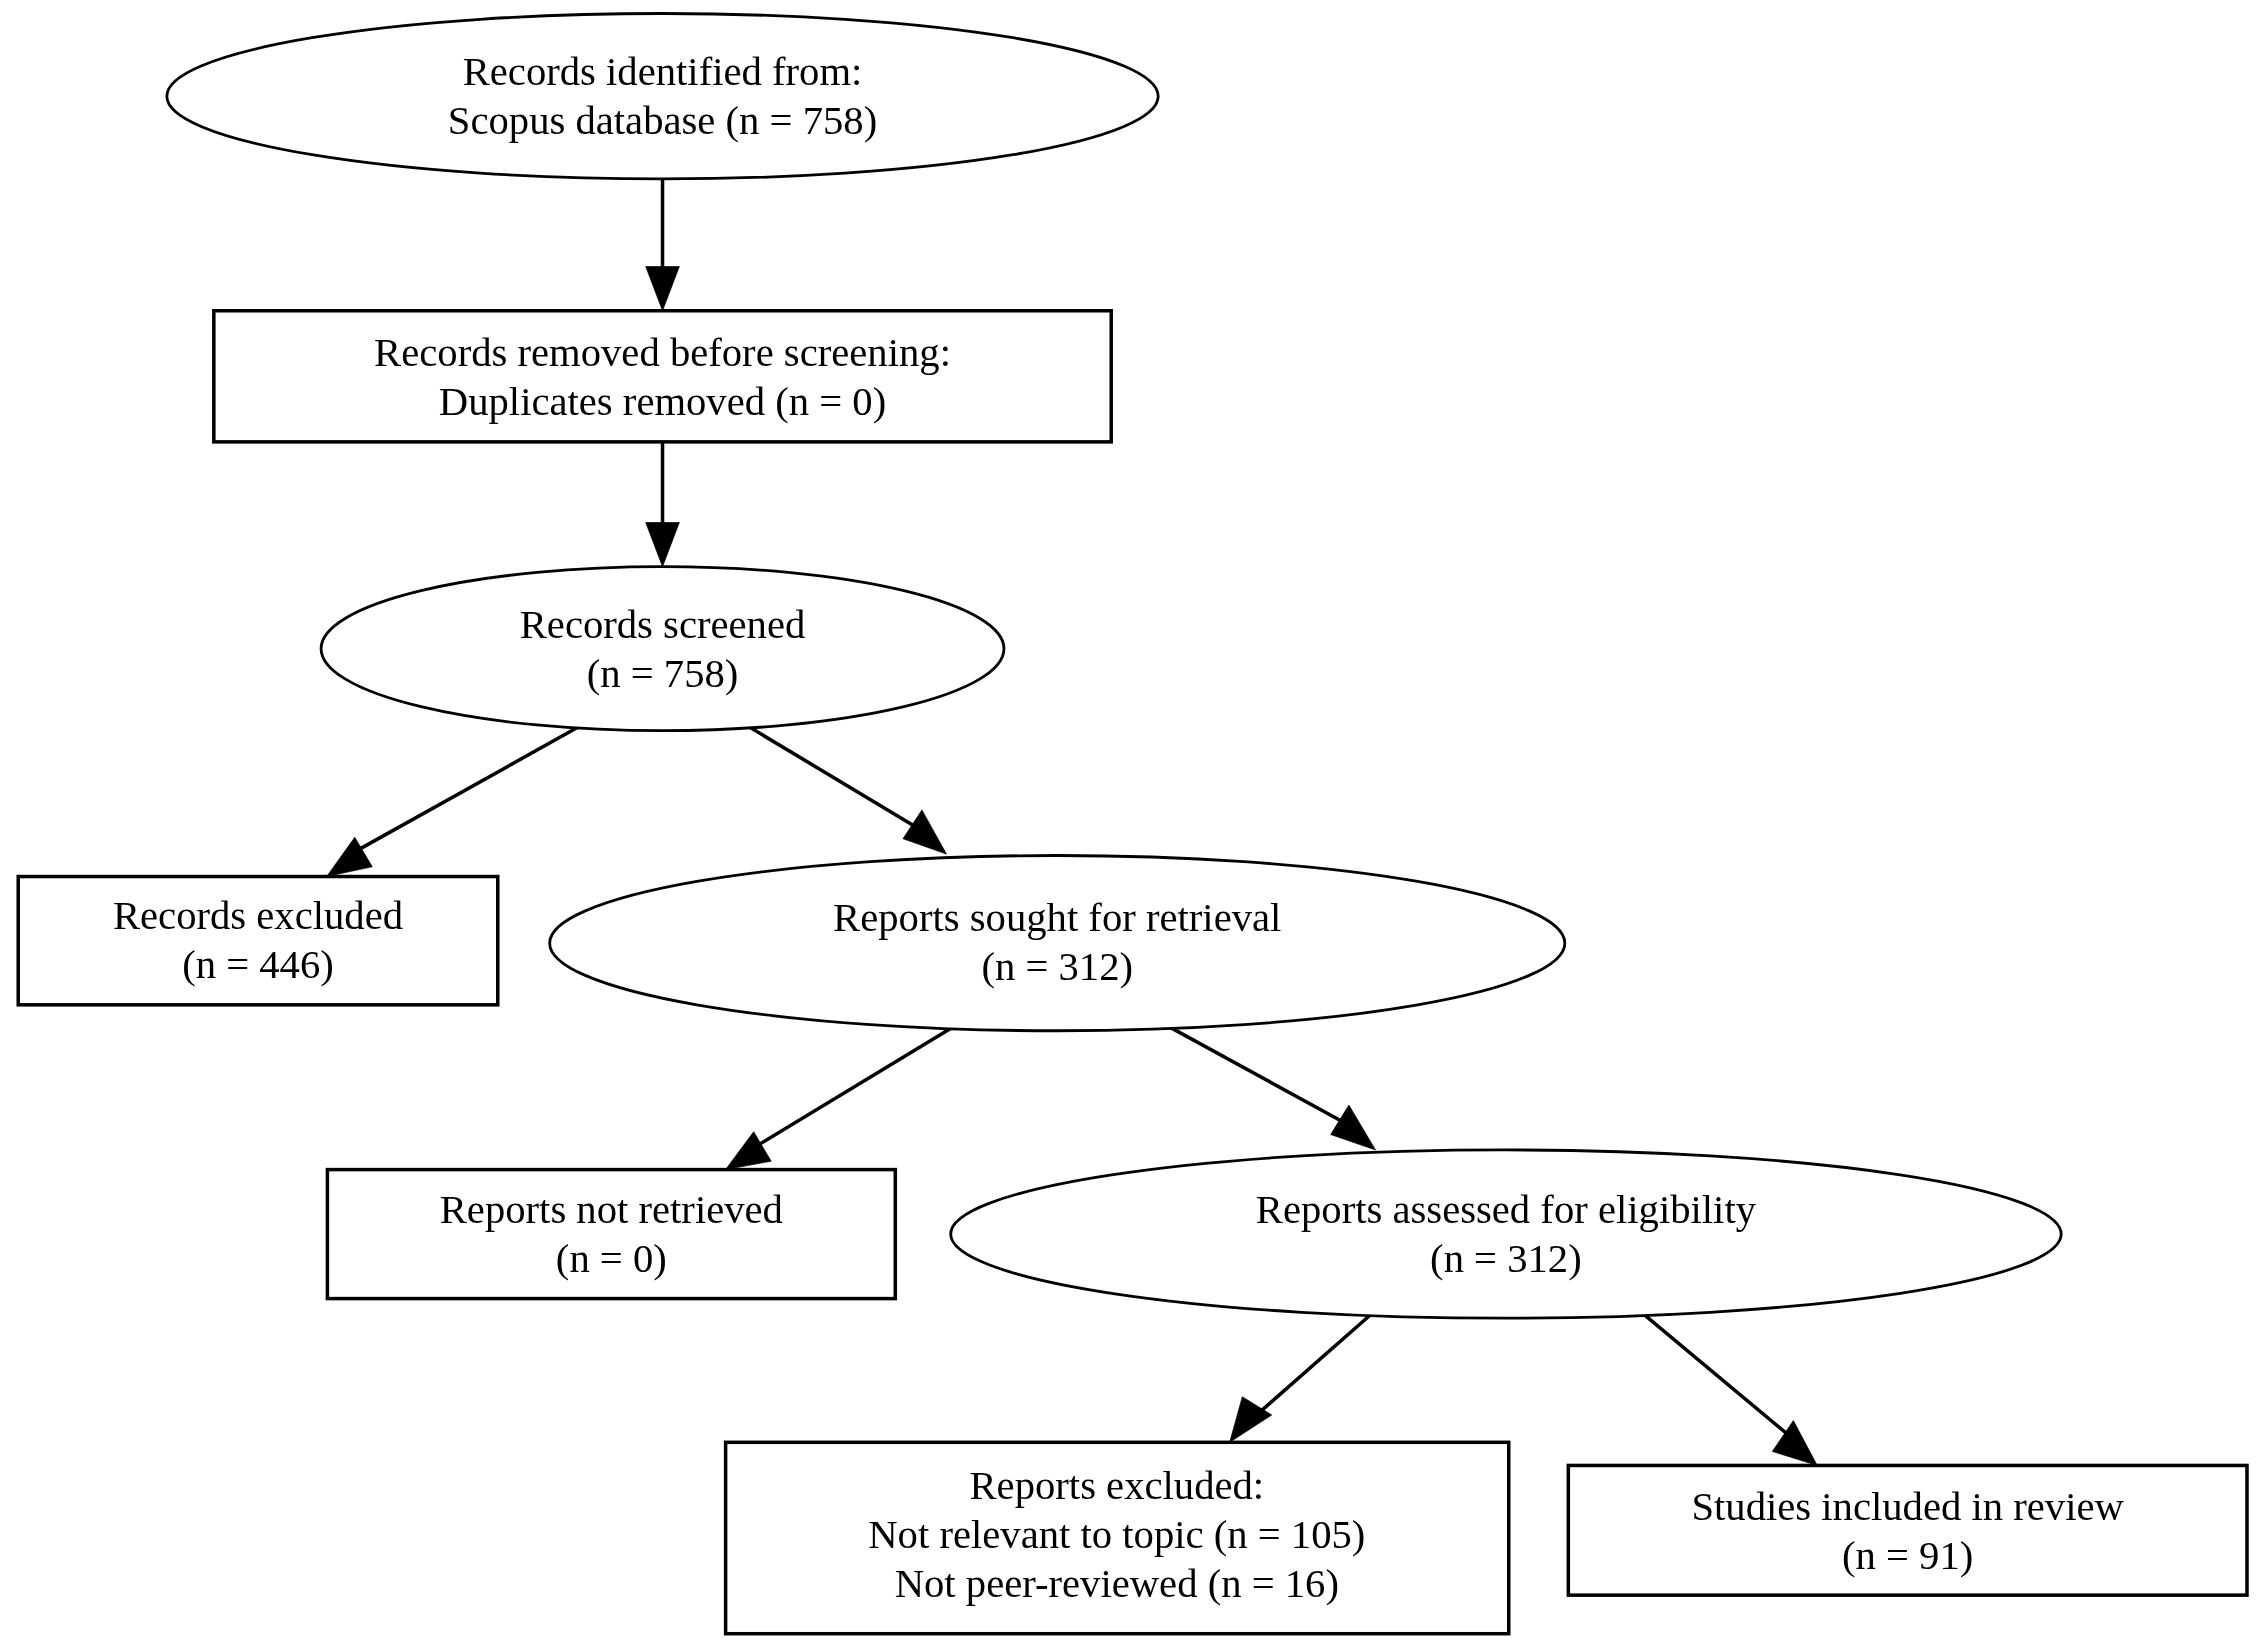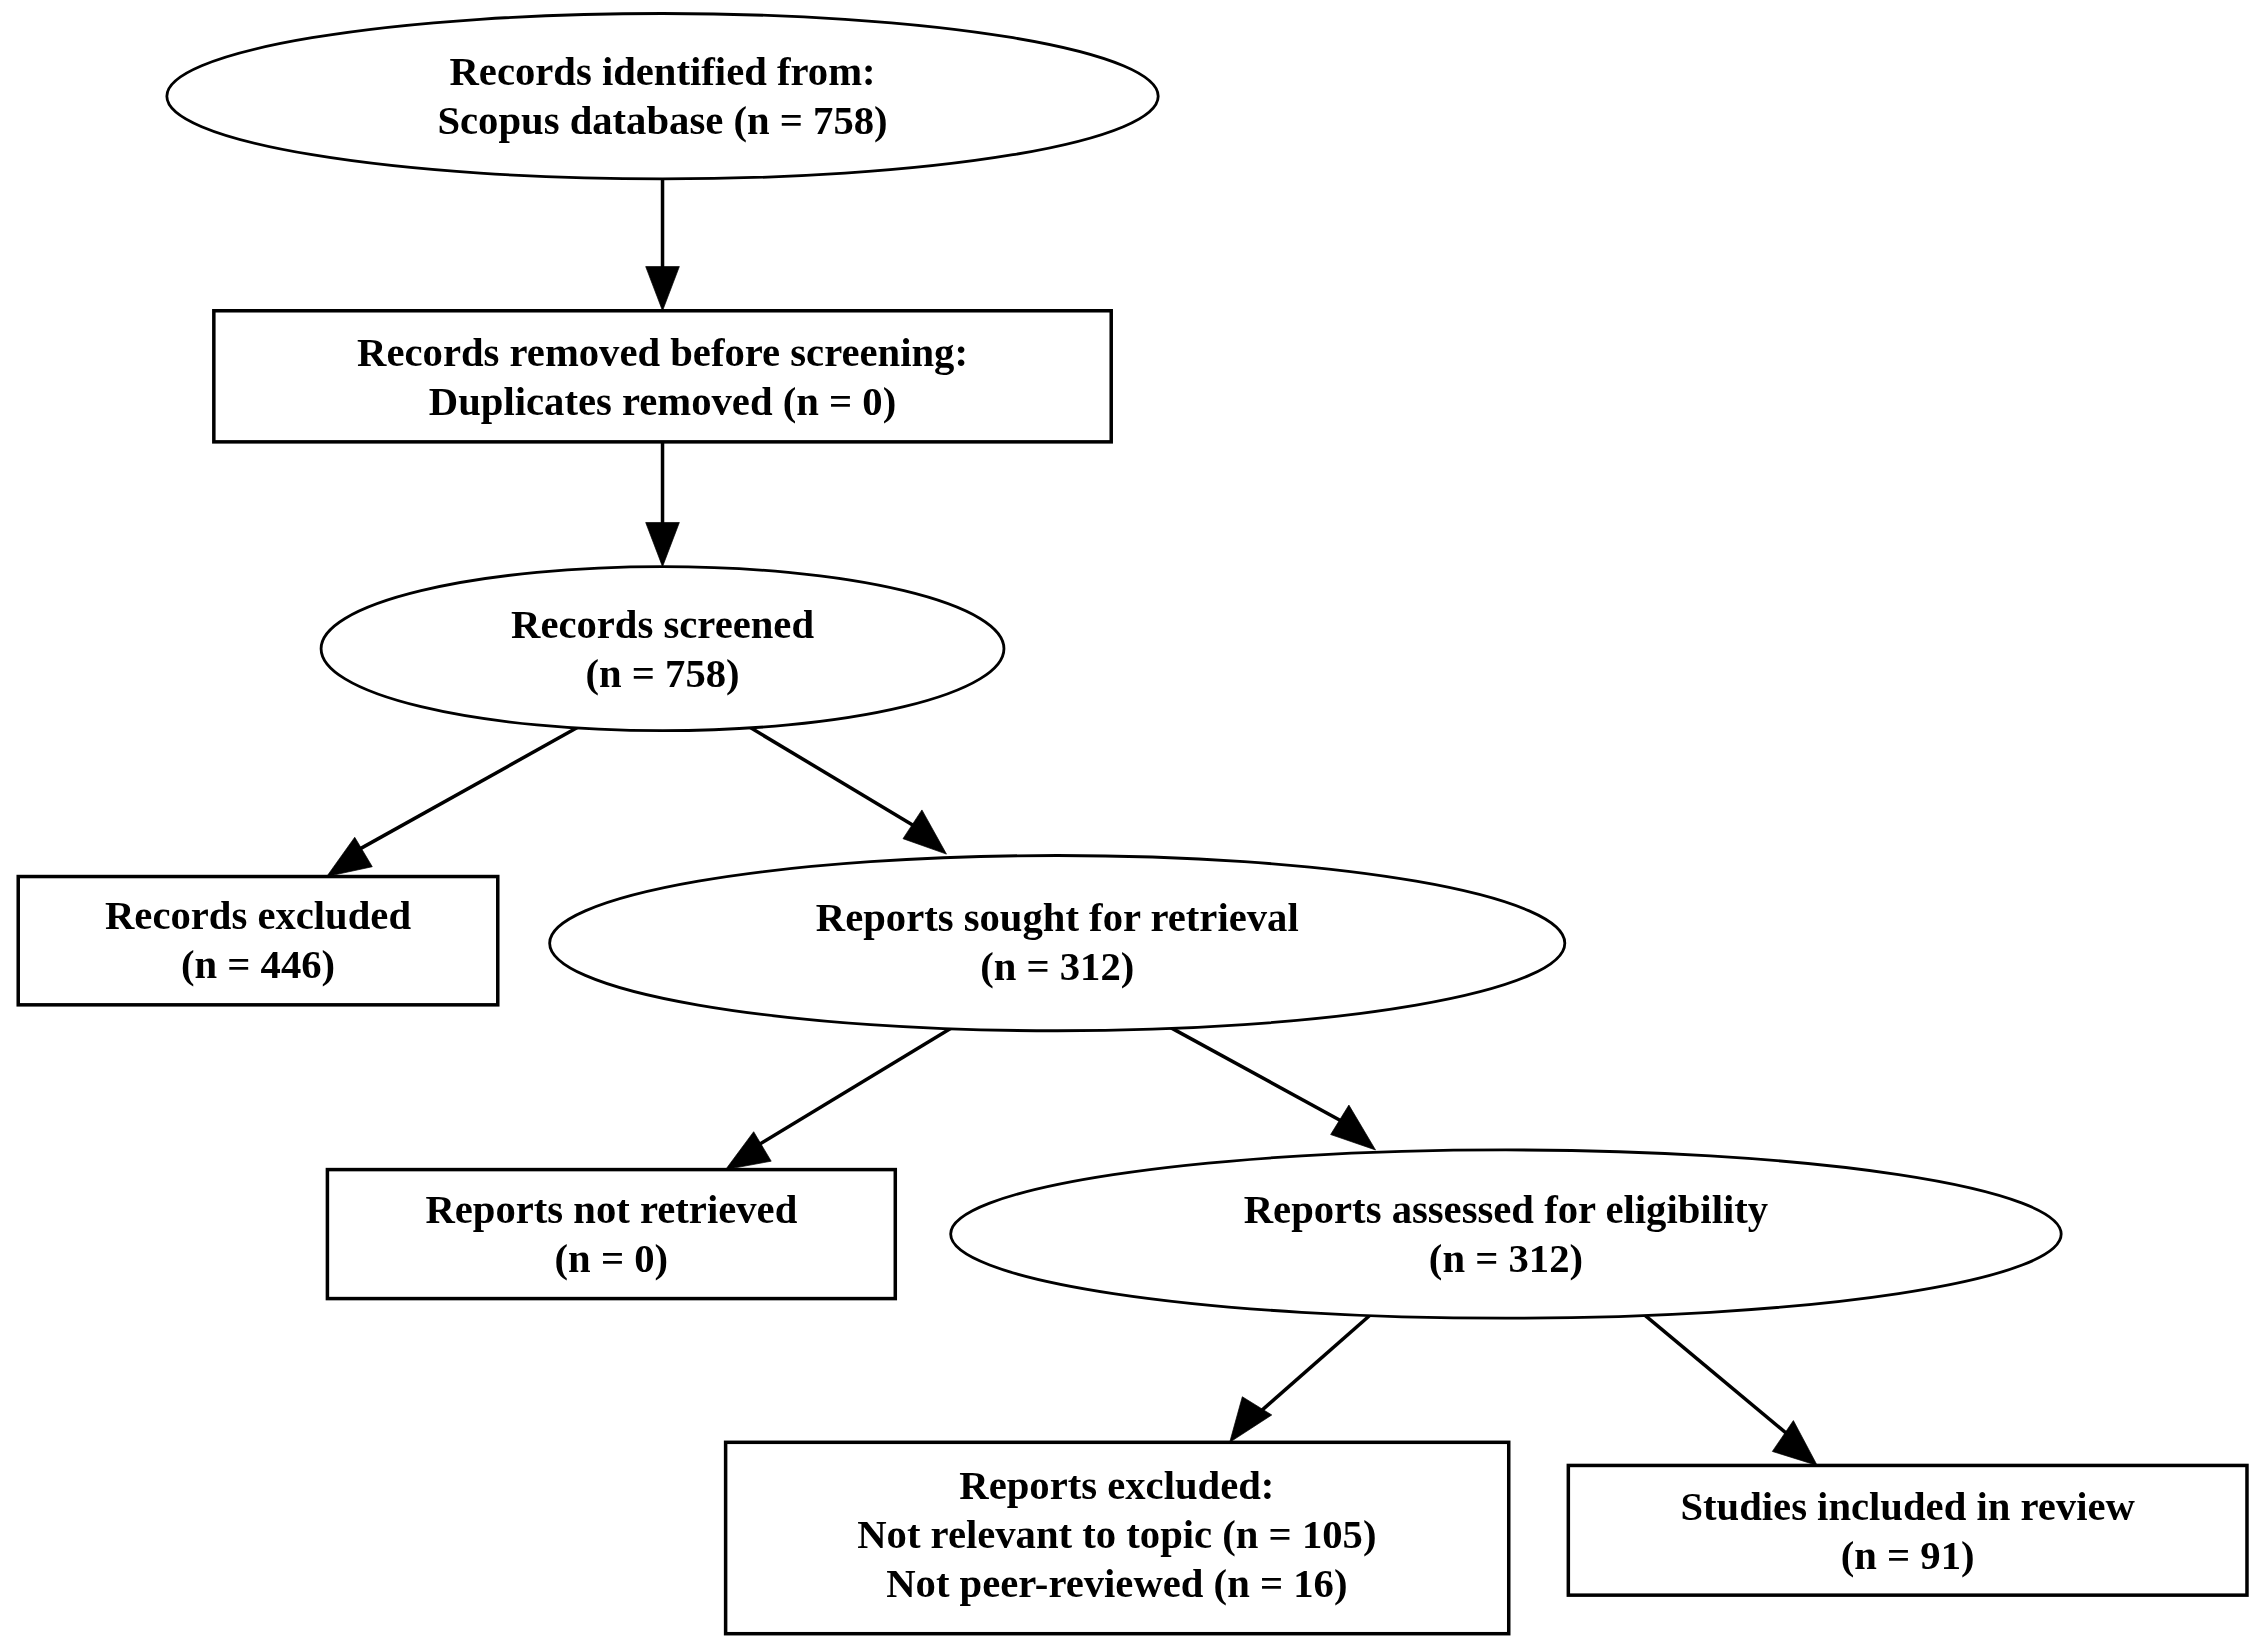--- a/index.html
+++ b/index.html
@@ -11,21 +11,20 @@
     width: 2261px;
     height: 1643px;
     overflow: hidden;
     font-family: "Liberation Serif", "DejaVu Serif", serif;
   }
   #diagram-root {
     position: relative;
     width: 1904px;
     height: 1643px;
     background: #ffffff;
-    font-weight: bold;
   }
   svg#prisma-svg {
     display: block;
     width: 2261px;
     height: 1643px;
   }
   .node-shape {
     fill: #ffffff;
     stroke: #000000;
     stroke-width: 4;

